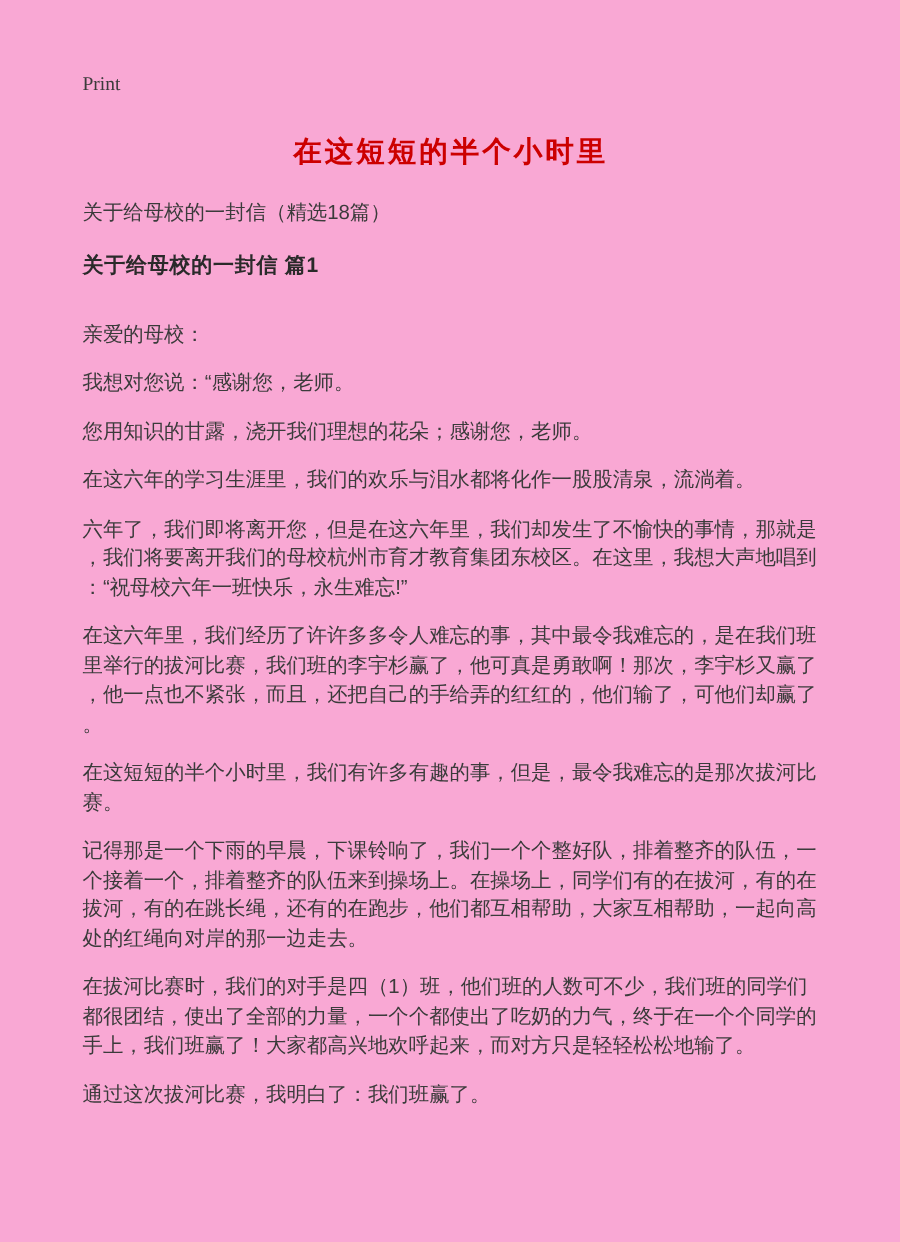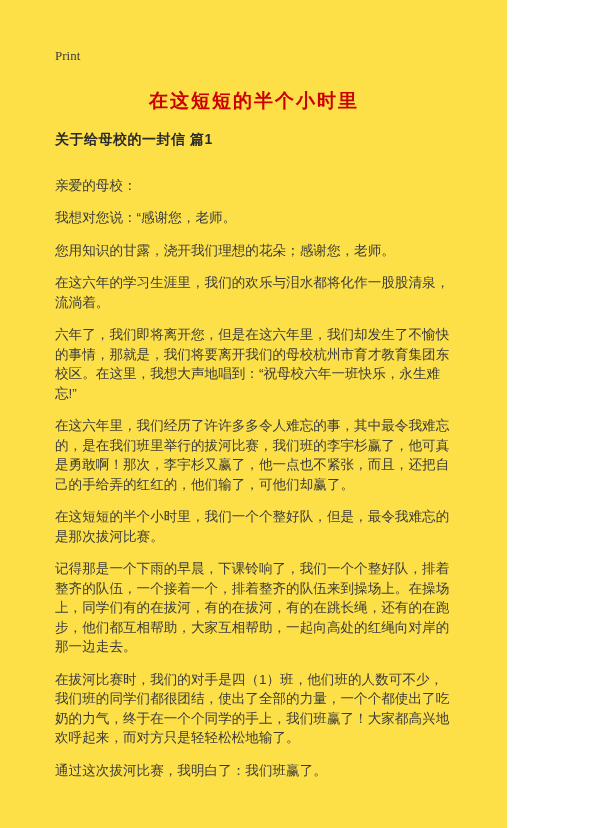--- a/index.html
+++ b/index.html
@@ -2,23 +2,23 @@
 <html><head>
 <meta charset="utf-8">
 <style>
   html, body {
     margin: 0;
     padding: 0;
     background: #ffffff;
   }
   .page {
     position: relative;
-    width: 507px;
+    width: 600px;
     height: 828px;
-    background: #fde047;
+    background: #f9a8d4;
     box-sizing: border-box;
     padding: 48px 54px 0 55px;
     overflow: hidden;
   }
   .print-label {
     font-family: "Liberation Serif", serif;
     font-size: 13px;
     color: #3b3b3b;
     margin: 0 0 0 0;
   }
@@ -64,28 +64,29 @@
 </style>
 </head>
 <body>
 
 <div class="page">
 
   <div class="print-label">Print</div>
 
   <h1 class="doc-title">在这短短的半个小时里</h1>
 
+  <div class="doc-subtitle">关于给母校的一封信（精选18篇）</div>
 
   <h2 class="section-heading">关于给母校的一封信 篇1</h2>
 
   <div class="salutation">亲爱的母校：</div>
 
   <p class="para">我想对您说：“感谢您，老师。</p>
   <p class="para">您用知识的甘露，浇开我们理想的花朵；感谢您，老师。</p>
   <p class="para">在这六年的学习生涯里，我们的欢乐与泪水都将化作一股股清泉，流淌着。</p>
   <p class="para">六年了，我们即将离开您，但是在这六年里，我们却发生了不愉快的事情，那就是，我们将要离开我们的母校杭州市育才教育集团东校区。在这里，我想大声地唱到：“祝母校六年一班快乐，永生难忘!”</p>
   <p class="para">在这六年里，我们经历了许许多多令人难忘的事，其中最令我难忘的，是在我们班里举行的拔河比赛，我们班的李宇杉赢了，他可真是勇敢啊！那次，李宇杉又赢了，他一点也不紧张，而且，还把自己的手给弄的红红的，他们输了，可他们却赢了。</p>
-  <p class="para">在这短短的半个小时里，我们一个个整好队，但是，最令我难忘的是那次拔河比赛。</p>
+  <p class="para">在这短短的半个小时里，我们有许多有趣的事，但是，最令我难忘的是那次拔河比赛。</p>
   <p class="para">记得那是一个下雨的早晨，下课铃响了，我们一个个整好队，排着整齐的队伍，一个接着一个，排着整齐的队伍来到操场上。在操场上，同学们有的在拔河，有的在拔河，有的在跳长绳，还有的在跑步，他们都互相帮助，大家互相帮助，一起向高处的红绳向对岸的那一边走去。</p>
   <p class="para">在拔河比赛时，我们的对手是四（1）班，他们班的人数可不少，我们班的同学们都很团结，使出了全部的力量，一个个都使出了吃奶的力气，终于在一个个同学的手上，我们班赢了！大家都高兴地欢呼起来，而对方只是轻轻松松地输了。</p>
   <p class="para">通过这次拔河比赛，我明白了：我们班赢了。</p>
 
 </div>
 
 </body></html>

